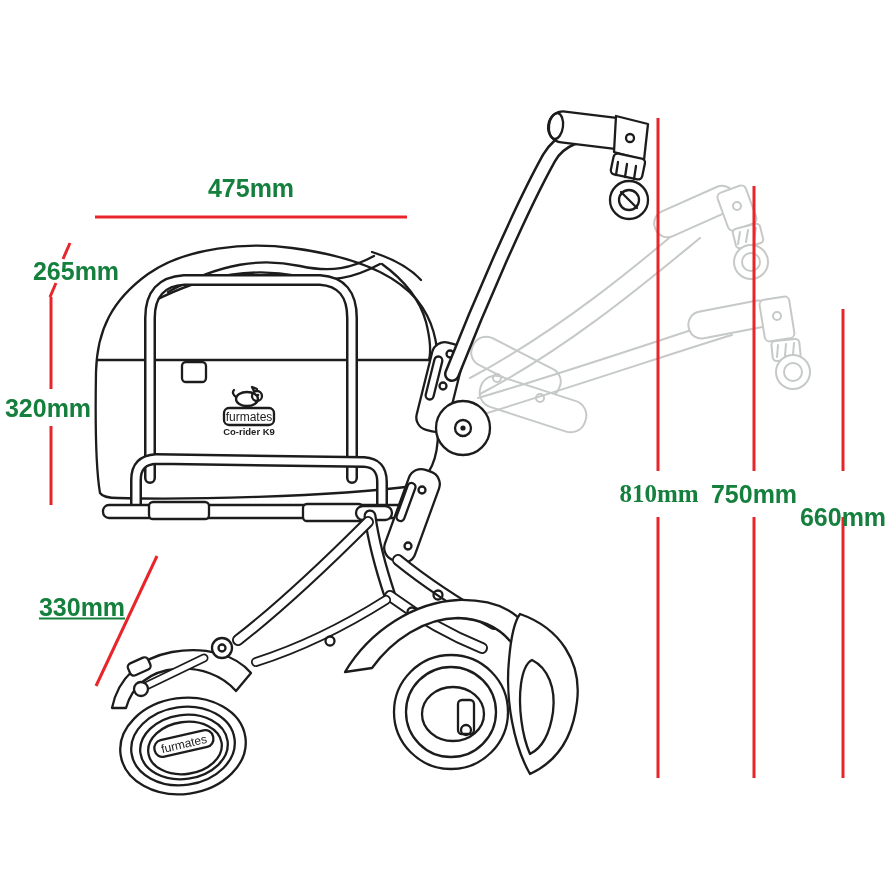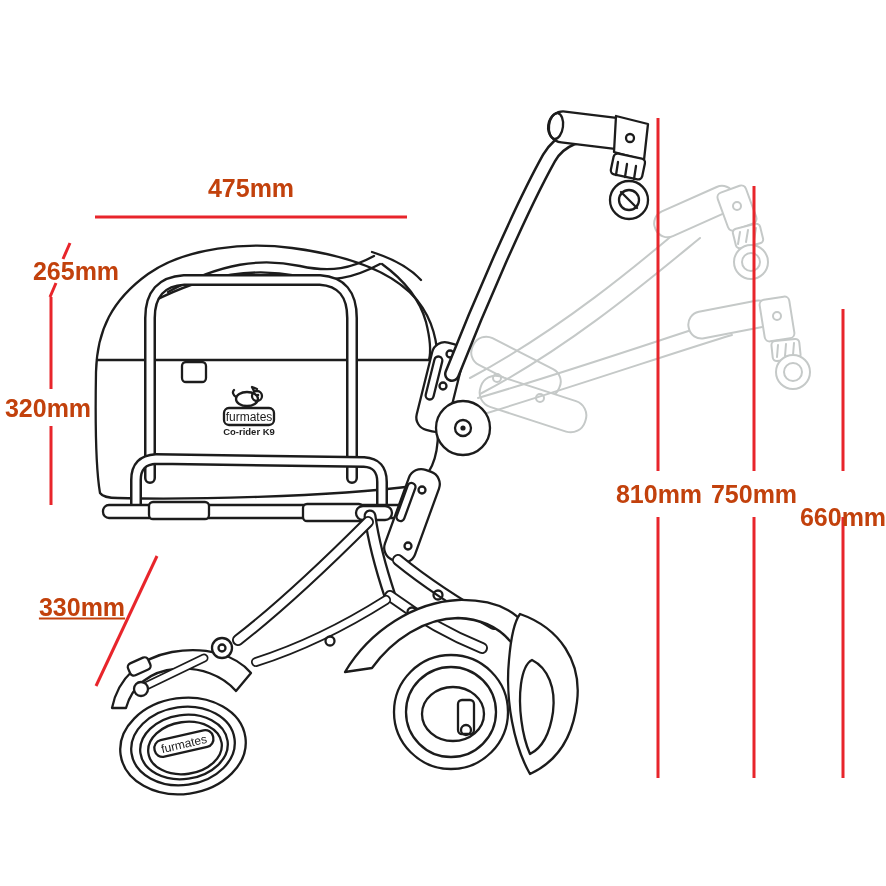--- a/index.html
+++ b/index.html
@@ -3,21 +3,21 @@
 <meta charset="utf-8">
 <style>
   html,body{margin:0;padding:0;background:#ffffff;}
   #stage{
     position:relative;width:886px;height:886px;background:#ffffff;overflow:hidden;
     font-family:"Liberation Sans", sans-serif;
   }
   #art{position:absolute;left:0;top:0;}
   .dim-label{
     position:absolute;transform:translate(-50%,-50%);
-    font-size:25px;font-weight:600;color:#c2410c;white-space:nowrap;
+    font-size:25px;font-weight:600;color:#15803d;white-space:nowrap;
     letter-spacing:0px;
   }
   .ink{stroke:#1c1c1c;fill:none;stroke-width:2.3;stroke-linecap:round;stroke-linejoin:round;}
   .inkfill{stroke:#1c1c1c;fill:#ffffff;stroke-width:2.3;stroke-linejoin:round;}
   .ghost{stroke:#c5c9c8;fill:none;stroke-width:2;stroke-linecap:round;stroke-linejoin:round;}
   .ghostfill{stroke:#c5c9c8;fill:#ffffff;stroke-width:2;stroke-linejoin:round;}
   .red{stroke:#e8252b;stroke-width:3;fill:none;stroke-linecap:butt;}
   .tube-out{stroke:#1c1c1c;fill:none;stroke-linecap:round;stroke-linejoin:round;}
   .tube-in{stroke:#ffffff;fill:none;stroke-linecap:round;stroke-linejoin:round;}
   .logotext{font-family:"Liberation Sans", sans-serif;fill:#1c1c1c;}
@@ -195,18 +195,18 @@
   </svg>
 
   <div class="dim-label" style="left:251px;top:188px;">475mm</div>
 
   <div class="dim-label" style="left:76px;top:271px;">265mm</div>
 
   <div class="dim-label" style="left:48px;top:408px;text-align:center;">320mm</div>
 
   <div class="dim-label" style="left:82px;top:607px;text-decoration:underline;">330mm</div>
 
-  <div class="dim-label" style="left:659px;top:494px;">810mm</div>
+  <div class="dim-label" style="left:659px;top:494px;font-family:Liberation Serif, serif;">810mm</div>
 
   <div class="dim-label" style="left:754px;top:494px;">750mm</div>
 
   <div class="dim-label" style="left:843px;top:517px;">660mm</div>
 </div>
 
 </body></html>

